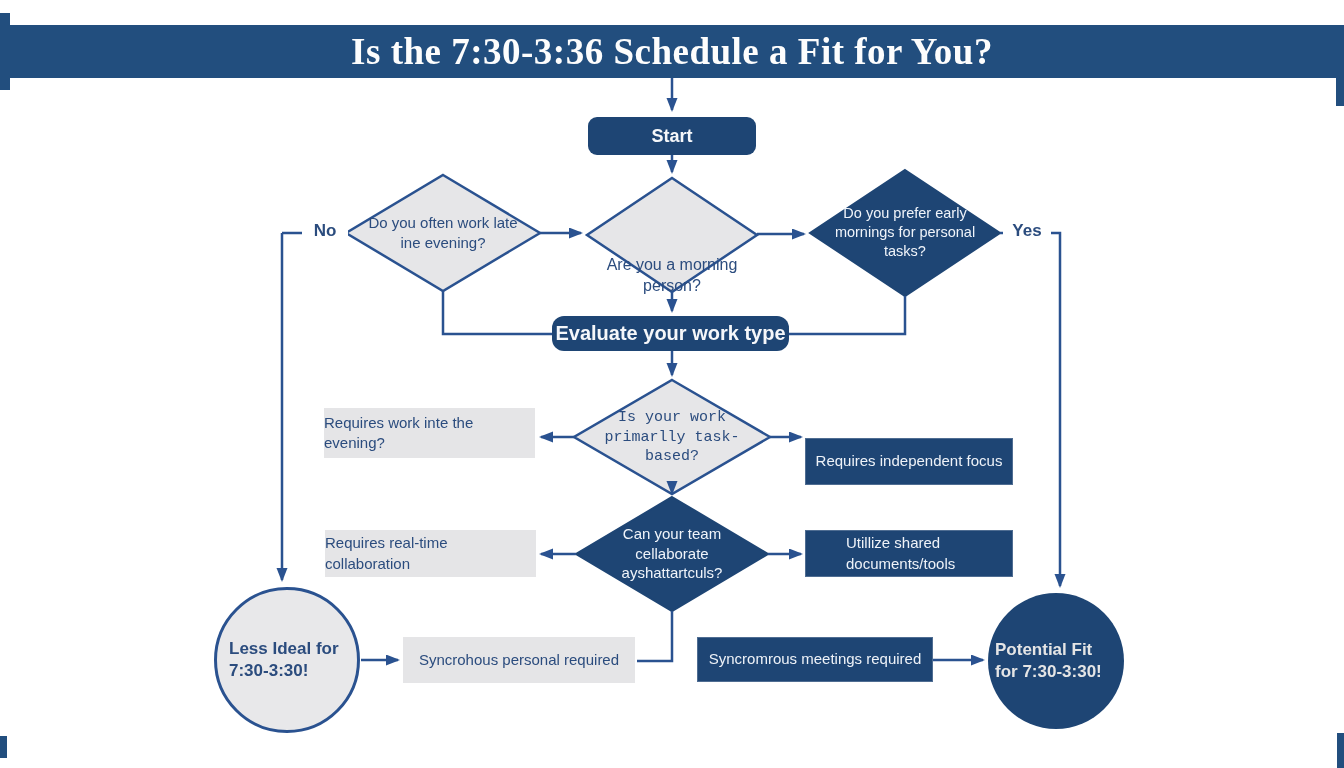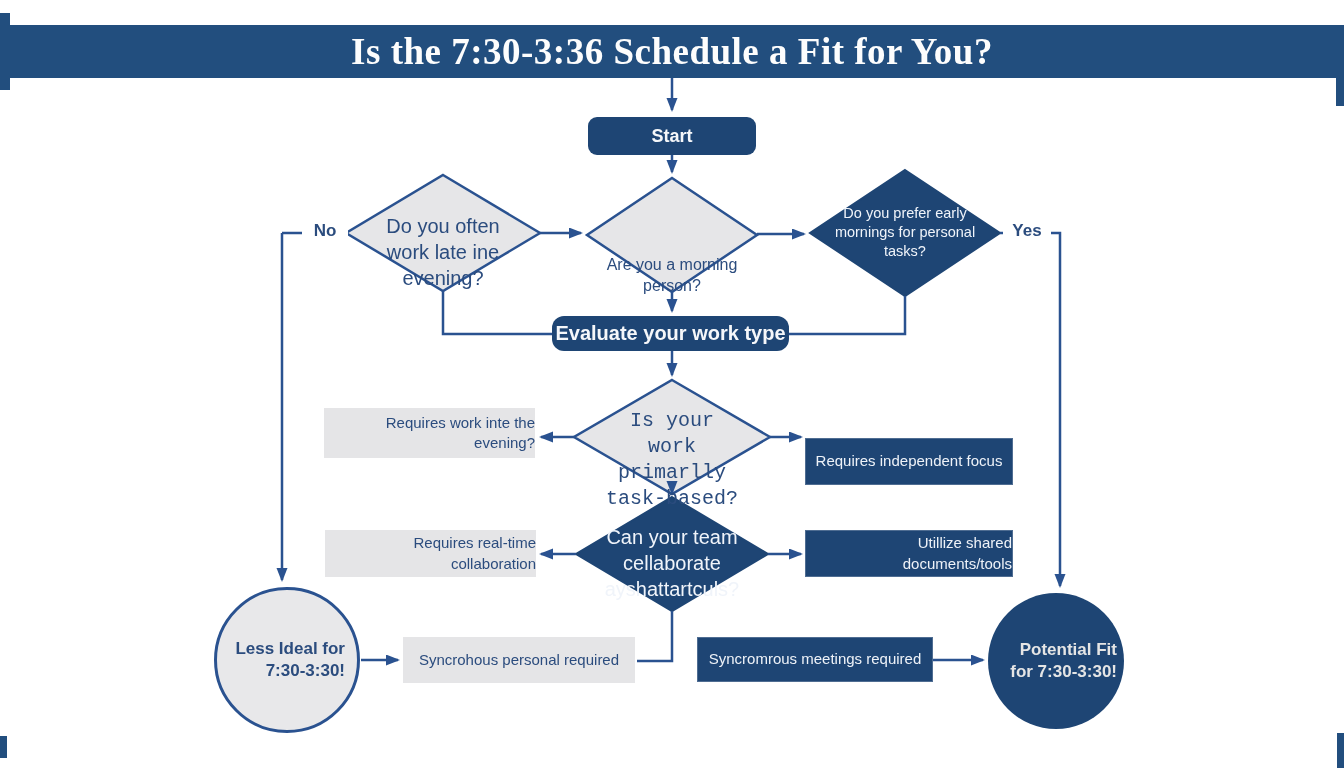--- a/index.html
+++ b/index.html
@@ -17,30 +17,30 @@
   }
   .edge-bar{position:absolute;background:#224e7e;z-index:2;}
   .bar-tl{left:0;top:13px;width:10px;height:77px;}
   .bar-tr{right:0;top:78px;width:8px;height:28px;}
   .bar-bl{left:0;top:736px;width:7px;height:22px;}
   .bar-br{right:0;top:733px;width:7px;height:35px;}
   
   #wires{position:absolute;left:0;top:0;z-index:1;}
   
   .node{position:absolute;z-index:2;display:flex;align-items:center;justify-content:center;
-        text-align:right;box-sizing:border-box;}
+        text-align:left;box-sizing:border-box;}
   .pill{background:#1e4574;border-radius:9px;color:#f5f7fa;font-weight:bold;}
   .rect-gray{background:#e5e5e7;color:#2b4c7e;font-size:15px;line-height:1.35;}
   .rect-dark{background:#1e4574;color:#eef2f8;font-size:15px;line-height:1.35;
              border:1px solid rgba(255,255,255,.22);}
   .circle{border-radius:50%;font-weight:bold;font-size:17px;line-height:1.3;}
   .circle-gray{background:#e8e8ea;border:3px solid #2a5290;color:#2b4c7e;}
   .circle-dark{background:#1e4574;color:#e5e5e5;}
   
-  .dtext{position:absolute;z-index:3;text-align:center;line-height:1.3;font-size:20px;color:#2b4c7e;}
+  .dtext{position:absolute;z-index:3;text-align:center;line-height:1.3;font-size:15px;color:#2b4c7e;}
   .dtext.white{color:#f0f4fa;}
   
   .edge-label{position:absolute;z-index:3;background:#fff;color:#2b4c7e;
               font-weight:bold;font-size:17px;text-align:center;padding:2px 3px;}
 </style>
 </head>
 <body>
 
 <div id="canvas">
 
@@ -98,21 +98,21 @@
 
   <div class="node rect-gray" style="left:324px;top:408px;width:211px;height:50px;">
     <span>Requires work inte the evening?</span>
   </div>
   <div class="node rect-dark" style="left:805px;top:408px;width:208px;height:47px;margin-top:30px;">
     <span>Requires independent focus</span>
   </div>
   <div class="node rect-gray" style="left:325px;top:530px;width:211px;height:47px;">
     <span>Requires real-time collaboration</span>
   </div>
-  <div class="node rect-dark" style="left:805px;top:530px;width:208px;height:47px;">
+  <div class="node rect-dark" style="left:805px;top:530px;width:208px;height:47px;padding-left:40px;">
     <span>Utillize shared documents/tools</span>
   </div>
   <div class="node rect-gray" style="left:403px;top:637px;width:232px;height:46px;">
     <span>Syncrohous personal required</span>
   </div>
   <div class="node rect-dark" style="left:697px;top:637px;width:236px;height:45px;">
     <span>Syncromrous meetings required</span>
   </div>
 
   <div class="node circle circle-gray" style="left:214px;top:587px;width:146px;height:146px;">

